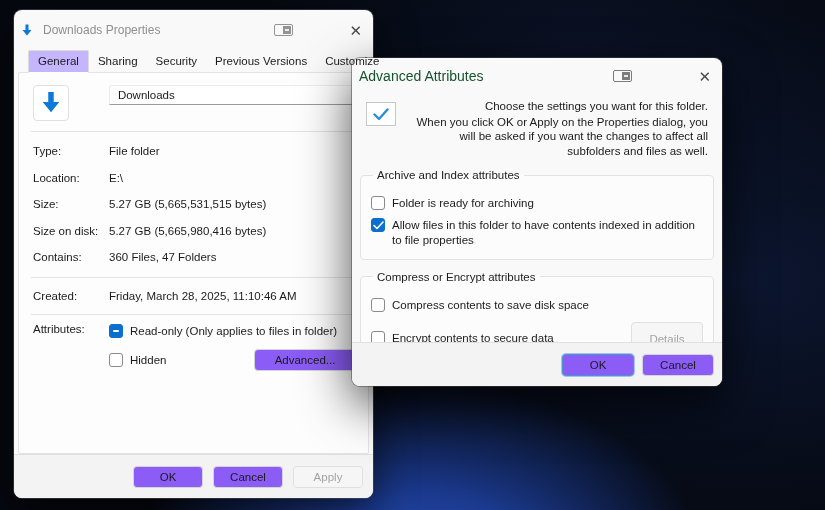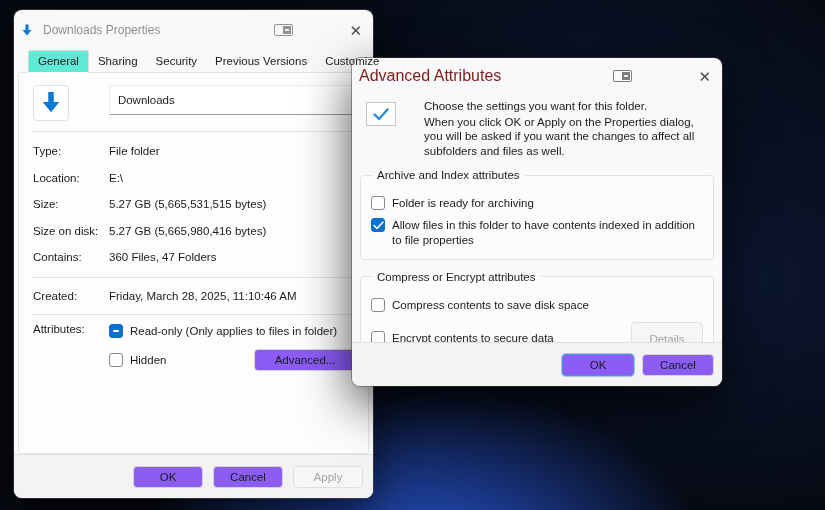--- a/index.html
+++ b/index.html
@@ -45,31 +45,31 @@
   .sep { height:1px; background:#e2e2e2; }
 
   
   #main-dialog { left:14px; top:10px; width:359px; height:488px; }
   #main-dialog .titlebar { height:40px; }
   #main-dialog .title-text { color:#8f8f8f; margin-left:10px; }
   #main-dialog .kbd-icon { margin-right:52px; opacity:.8; }
 
   .tabs { display:flex; align-items:flex-end; padding:0 0 0 14px; height:22px; position:relative; z-index:2; }
   .tab { padding:4px 9px 5px; color:#1b1b1b; font-size:11.5px; white-space:nowrap; }
-  .tab.active { background:#5eead4; border:1px solid #dcdcdc; border-bottom:1px solid #fdfdfd; border-radius:2px 2px 0 0; margin-bottom:-1px; }
+  .tab.active { background:#c4b5fd; border:1px solid #dcdcdc; border-bottom:1px solid #fdfdfd; border-radius:2px 2px 0 0; margin-bottom:-1px; }
 
   .tab-panel {
     position:absolute; left:4px; right:4px; top:62px; bottom:44px;
     background:#fdfdfd; border:1px solid #e3e3e3; border-radius:2px;
     padding:12px 12px 0 14px;
   }
   .file-row { display:flex; align-items:flex-start; }
   .big-icon-box { width:36px; height:36px; border:1px solid #e0e0e0; border-radius:4px; background:#fff; display:flex; align-items:center; justify-content:center; }
   .name-input {
-    margin-left:40px; width:248px; height:30px; background:#fff;
+    margin-left:40px; width:248px; height:20px; background:#fff;
     border:1px solid #ececec; border-bottom:1px solid #9a9a9a; border-radius:3px 3px 0 0;
     font-family:"Liberation Sans", sans-serif; font-size:11.5px; color:#1b1b1b; padding:0 8px;
   }
   .panel-sep { margin:10px 0 6px -2px; }
   .prop-row { display:flex; align-items:center; height:26.5px; }
   .prop-label { width:76px; flex:0 0 auto; }
   .attr-block { display:flex; margin-top:8px; }
   .attr-rows { flex:1; }
   .cb-row { display:flex; align-items:center; gap:7px; height:16px; }
   .attr-row2 { display:flex; align-items:center; justify-content:space-between; margin-top:10px; }
@@ -78,26 +78,26 @@
   .footer {
     position:absolute; left:0; right:0; bottom:0; height:44px;
     background:#f3f3f3; border-top:1px solid #e0e0e0; border-radius:0 0 8px 8px;
     display:flex; justify-content:flex-end; align-items:center; gap:10px; padding:0 10px;
   }
   .footer .btn { width:70px; }
 
   
   #adv-dialog { left:352px; top:58px; width:370px; height:328px; box-shadow:0 0 0 1px rgba(70,70,70,.5), 0 18px 50px rgba(0,0,0,.7); }
   #adv-dialog .titlebar { height:32px; padding-top:4px; }
-  #adv-dialog .title-text { color:#7f1d1d; font-size:16px; }
+  #adv-dialog .title-text { color:#14532d; font-size:14px; }
   #adv-dialog .kbd-icon { margin-right:62px; }
 
   .intro { display:flex; padding:10px 14px 0; }
   .intro-icon-box { flex:0 0 auto; width:30px; height:24px; background:#fff; border:1px solid #c6c6c6; display:flex; align-items:center; justify-content:center; margin-top:2px; }
-  .intro-text { margin-left:28px; width:304px; }
+  .intro-text { margin-left:12px; width:304px;text-align:right; }
   .intro-line1 { margin-bottom:3px; }
   .intro-line2 { line-height:1.25; }
 
   fieldset.group { margin:11px 8px 0; border:1px solid #e2e2e2; border-radius:4px; background:#fcfcfc; padding:8px 10px 11px; }
   fieldset.group legend { padding:0 4px; margin-left:2px; font-size:11.5px; color:#1b1b1b; }
   .group .cb-row { height:auto; align-items:flex-start; margin-top:7px; }
   .group .cb-row .checkbox { margin-top:0; }
   .group .cb-label { line-height:1.3; }
   .encrypt-row { display:flex; align-items:center; justify-content:space-between; margin-top:9px; }
   #details-button { width:72px; height:34px; }

